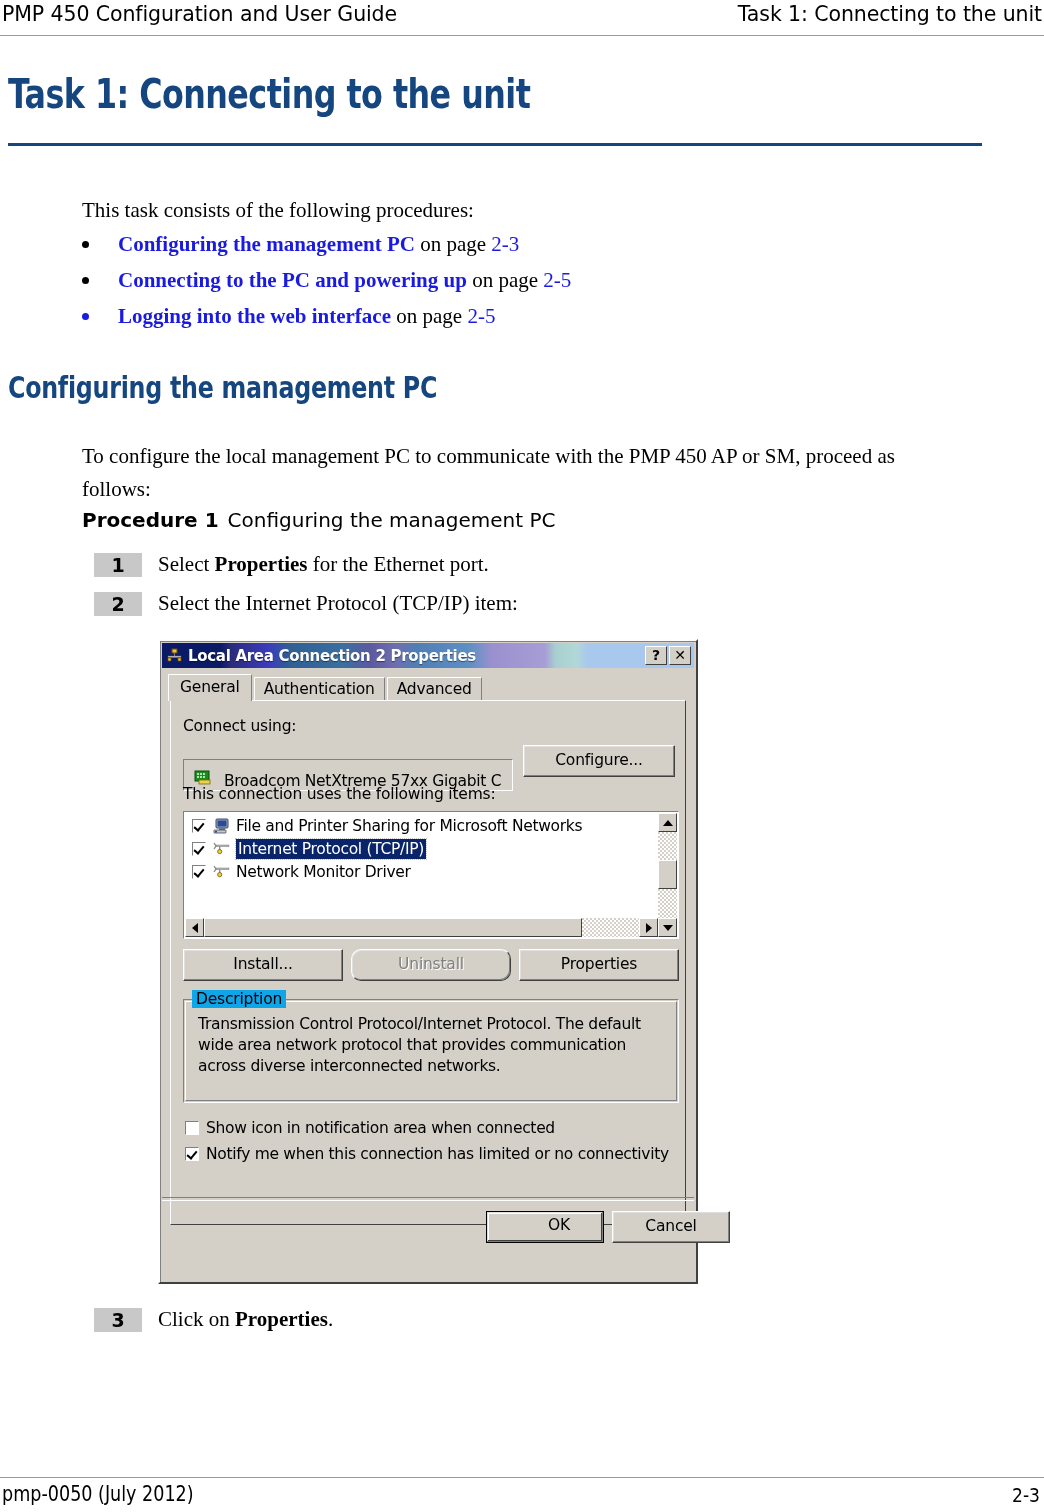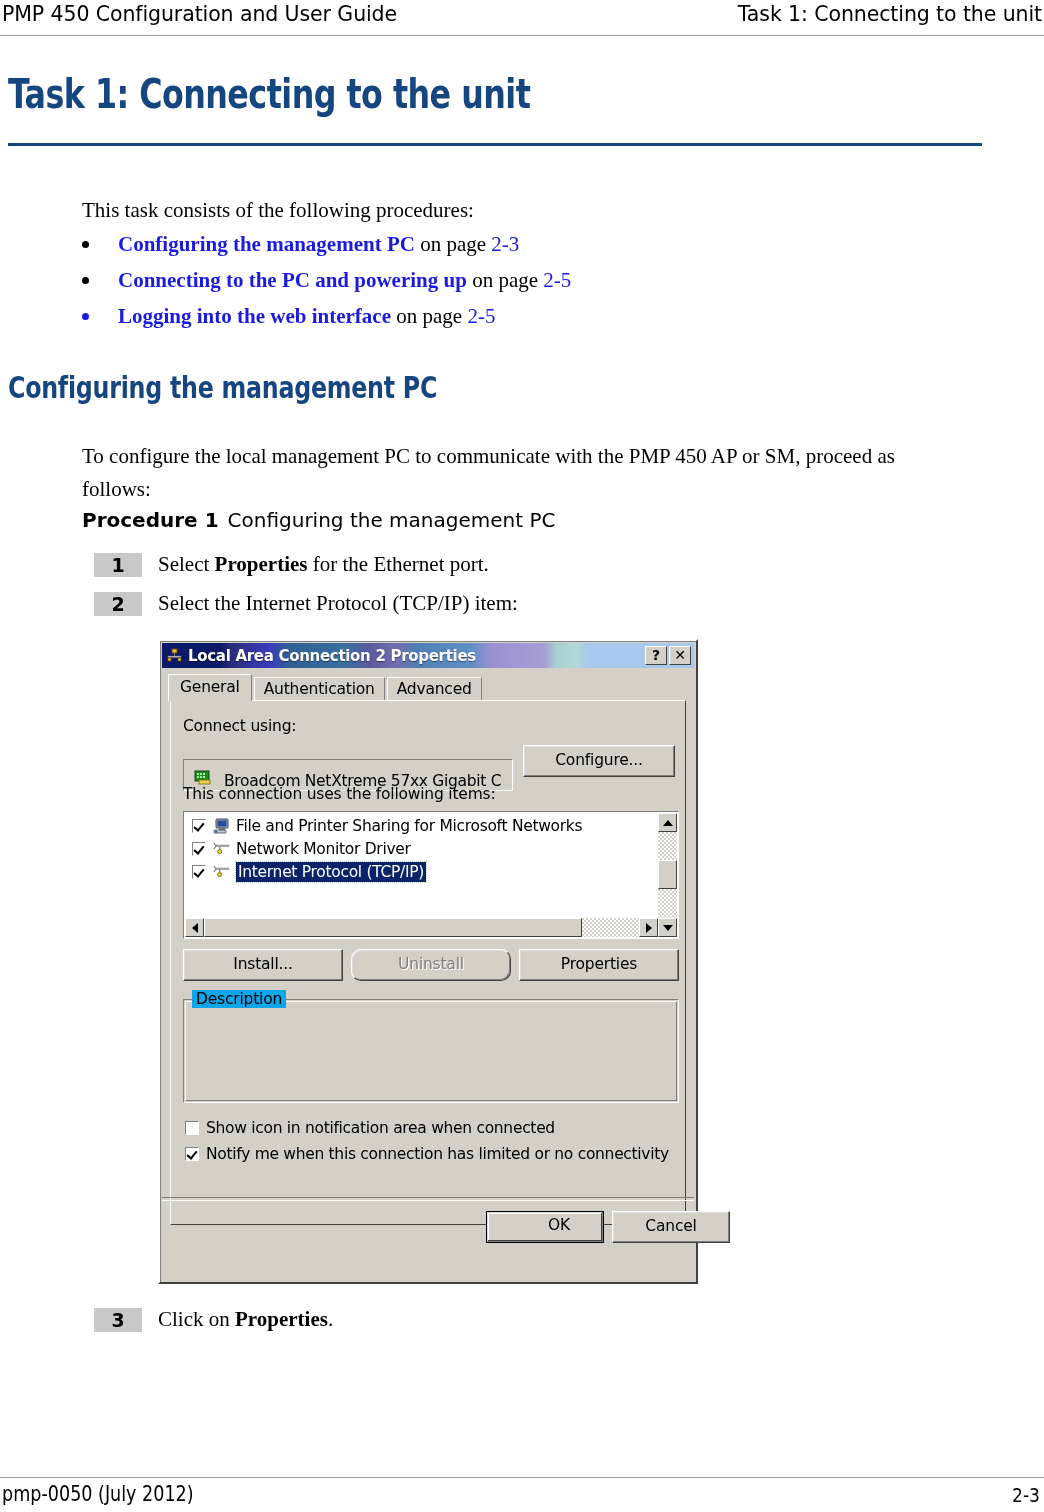--- a/index.html
+++ b/index.html
@@ -665,34 +665,34 @@
         <div class="lb-row">
           <span class="cb checked"></span>
           <span class="lb-icon">
             <svg width="18" height="16" viewBox="0 0 18 16">
               <rect x="3" y="4" width="13" height="1.6" fill="#b8b8b8" stroke="#606060" stroke-width="0.4"></rect>
               <path d="M3 5 L1 2 M3 5 L1 8" stroke="#808080" stroke-width="1.3" fill="none"></path>
               <rect x="6" y="5.6" width="1.4" height="4" fill="#909090"></rect>
               <circle cx="6.7" cy="10.6" r="2.1" fill="#f0d040" stroke="#6b5a00" stroke-width="0.8"></circle>
             </svg>
           </span>
-          <span class="lb-label">Network Monitor Driver</span>
+          <span class="lb-label selected">Internet Protocol (TCP/IP)</span>
         </div>
 
         <div class="lb-row">
           <span class="cb checked"></span>
           <span class="lb-icon">
             <svg width="18" height="16" viewBox="0 0 18 16">
               <rect x="3" y="4" width="13" height="1.6" fill="#b8b8b8" stroke="#606060" stroke-width="0.4"></rect>
               <path d="M3 5 L1 2 M3 5 L1 8" stroke="#808080" stroke-width="1.3" fill="none"></path>
               <rect x="6" y="5.6" width="1.4" height="4" fill="#909090"></rect>
               <circle cx="6.7" cy="10.6" r="2.1" fill="#f0d040" stroke="#6b5a00" stroke-width="0.8"></circle>
             </svg>
           </span>
-          <span class="lb-label selected">Internet Protocol (TCP/IP)</span>
+          <span class="lb-label">Network Monitor Driver</span>
         </div>
 
       </div>
 
       <div class="vscroll">
         <div class="sb-btn" style="left:0; top:0; width:19px; height:19px;">
             <span class="arrow up"></span>
           </div>
         <div class="sb-track" style="left:0; top:19px; width:19px; height:28px;"></div>
         <div class="sb-thumb" style="left:0; top:47px; width:19px; height:29px;"></div>
@@ -713,20 +713,21 @@
           </div>
       </div>
     </div>
 
     <div class="btn" id="btn-install"><span>Install...</span></div>
     <div class="btn disabled" id="btn-uninstall"><span>Uninstall</span></div>
     <div class="btn" id="btn-properties"><span>Properties</span></div>
 
     <div class="groupbox">
       <div class="gb-legend">Description</div>
+      <div class="gb-body">Transmission Control Protocol/Internet Protocol. The default wide area network protocol that provides communication across diverse interconnected networks.</div>
     </div>
 
     <div class="dlg-check" id="chk-showicon">
       <span class="cb"></span>
       <span>Show icon in notification area when connected</span>
     </div>
     <div class="dlg-check" id="chk-notify">
       <span class="cb checked"></span>
       <span>Notify me when this connection has limited or no connectivity</span>
     </div>

